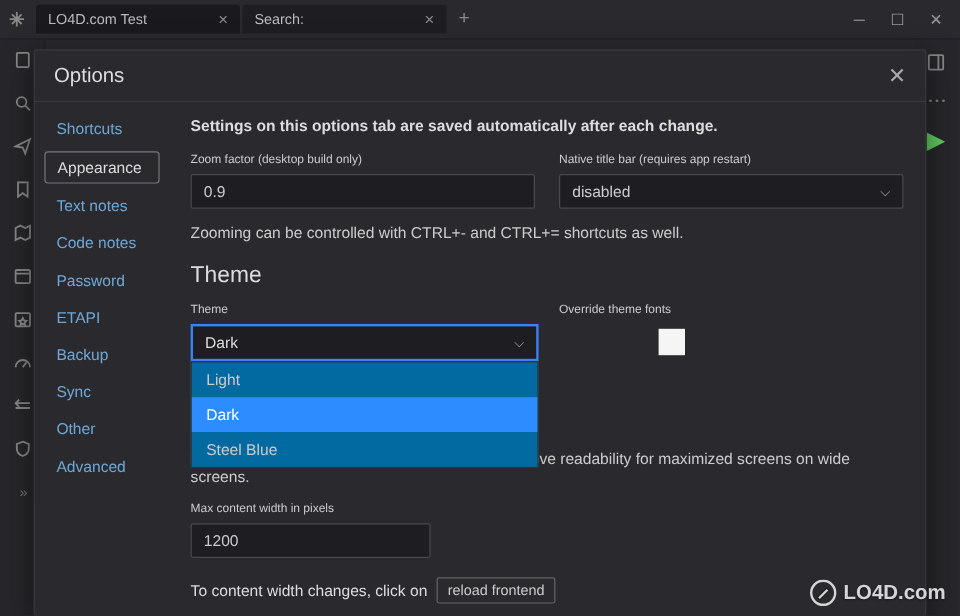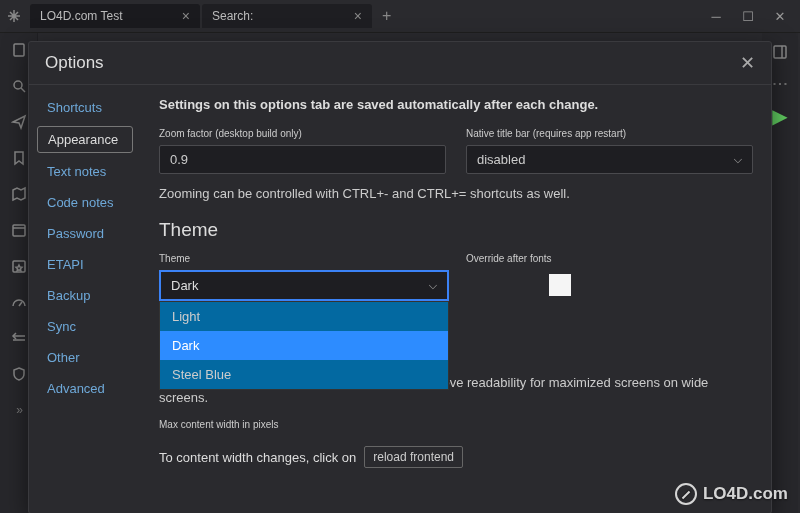--- a/index.html
+++ b/index.html
@@ -329,21 +329,21 @@
 
         <div class="hint">Zooming can be controlled with CTRL+- and CTRL+= shortcuts as well.</div>
 
         <div class="section-heading">Theme</div>
 
         <div class="theme-row">
           <div class="theme-col">
             <div class="label">Theme</div>
           </div>
           <div class="theme-col">
-            <div class="label">Override after fonts</div>
+            <div class="label">Override theme fonts</div>
           </div>
         </div>
 
         <div class="theme-row">
           <div class="theme-col">
             <div class="theme-select-wrap">
               <div class="theme-select">
                 <span>Dark</span>
                 <span class="chevron">⌵</span>
               </div>
@@ -356,20 +356,21 @@
           </div>
           <div class="theme-col">
             <div class="checkbox-box"></div>
           </div>
         </div>
 
         <div class="covered-text">Trilium by default limits max content width to improve readability for maximized screens on wide screens.</div>
 
         <div class="width-row">
           <div class="label">Max content width in pixels</div>
+          <input class="input width-input" value="1200" style="">
         </div>
 
         <div class="inline-row">
           <span>To content width changes, click on</span>
           <button class="small-btn">reload frontend</button>
         </div>
       </div>
     </div>
   </div>
 </div>

